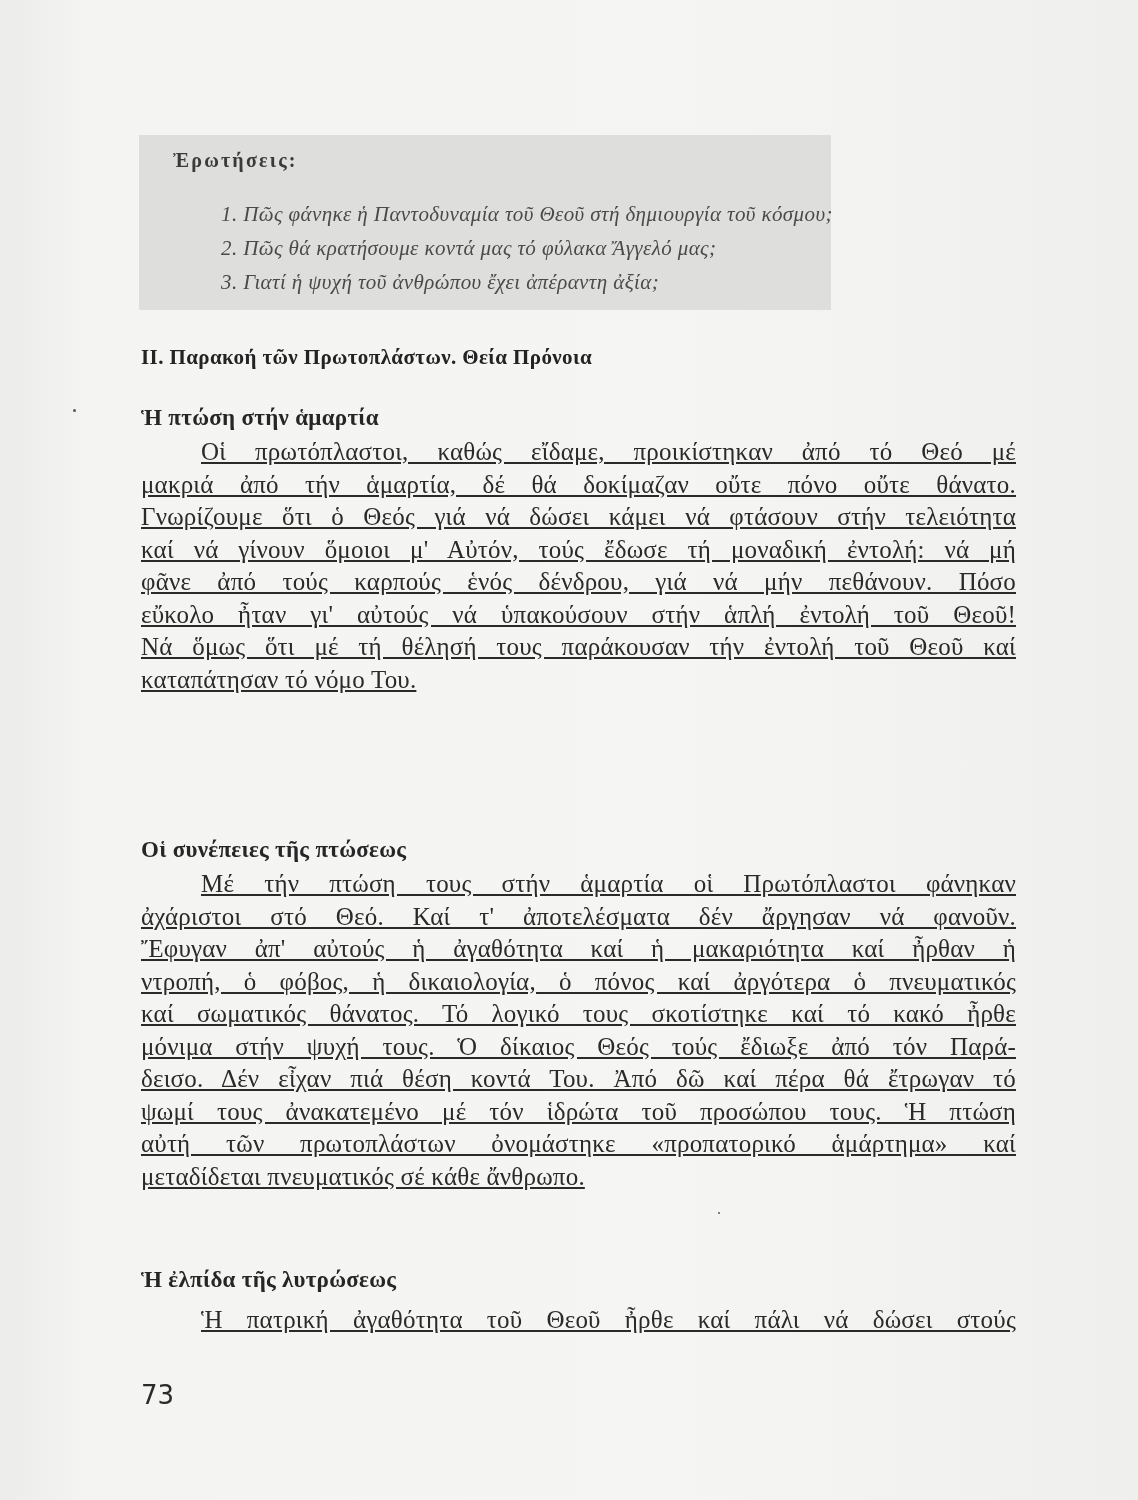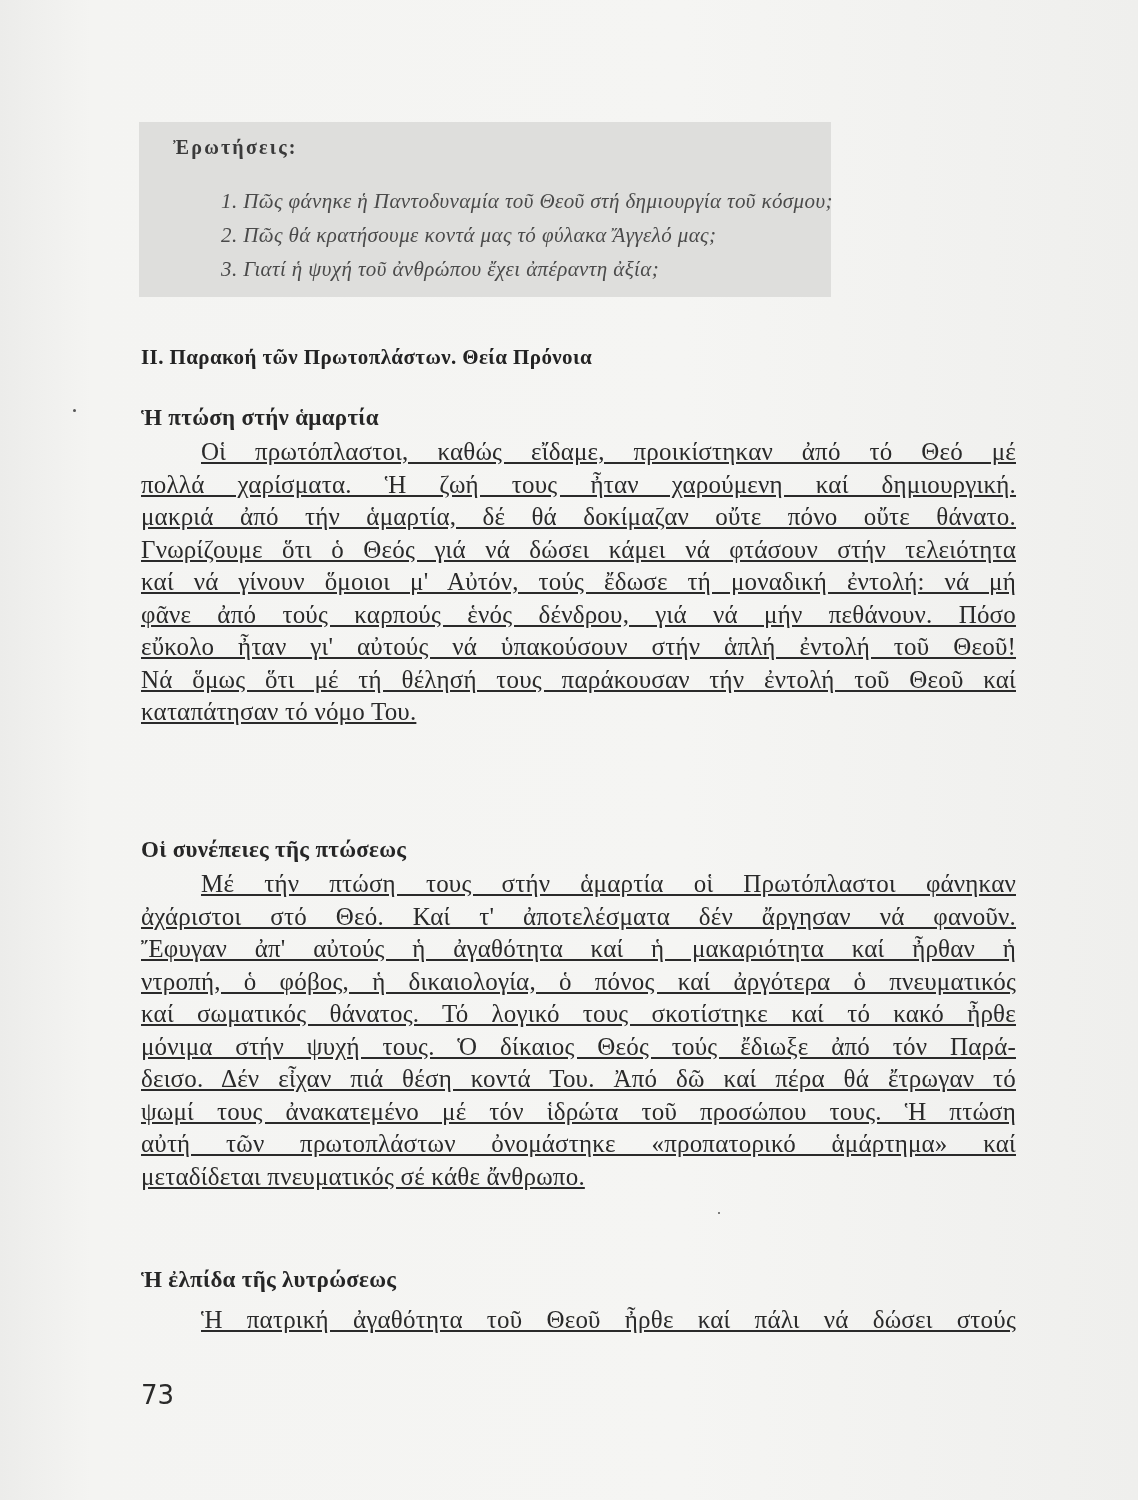--- a/index.html
+++ b/index.html
@@ -41,21 +41,21 @@
     .indent { padding-left: 60px; }
 
     
     #intro { top: 26px; }
     #intro .line { line-height: 36px; }
 
     
     #questions {
       position: absolute;
       left: 139px;
-      top: 122px;
+      top: 135px;
       width: 692px;
       height: 175px;
       background: #dededc;
     }
     #questions .q-title {
       position: absolute;
       left: 34px;
       top: 14px;
       font-size: 20px;
       letter-spacing: 2.2px;
@@ -139,21 +139,20 @@
       <li class="q-item">2. Πῶς θά κρατήσουμε κοντά μας τό φύλακα Ἄγγελό μας;</li>
       <li class="q-item">3. Γιατί ἡ ψυχή τοῦ ἀνθρώπου ἔχει ἀπέραντη ἀξία;</li>
     </ul>
   </div>
 
   <h1 id="section-title" style="margin:0;">II. Παρακοή τῶν Πρωτοπλάστων. Θεία Πρόνοια</h1>
 
   <h2 id="sub1" class="subhead" style="margin:0;">Ἡ πτώση στήν ἁμαρτία</h2>
   <div id="para1" class="column para">
     <span class="line indent">Οἱ πρωτόπλαστοι, καθώς εἴδαμε, προικίστηκαν ἀπό τό Θεό μέ</span>
-    <span class="line">πολλά χαρίσματα. Ἡ ζωή τους ἦταν χαρούμενη καί δημιουργική.</span>
     <span class="line">μακριά ἀπό τήν ἁμαρτία, δέ θά δοκίμαζαν οὔτε πόνο οὔτε θάνατο.</span>
     <span class="line">Γνωρίζουμε ὅτι ὁ Θεός γιά νά δώσει κάμει νά φτάσουν στήν τελειότητα</span>
     <span class="line">καί νά γίνουν ὅμοιοι μ' Αὐτόν, τούς ἔδωσε τή μοναδική ἐντολή: νά μή</span>
     <span class="line">φᾶνε ἀπό τούς καρπούς ἑνός δένδρου, γιά νά μήν πεθάνουν. Πόσο</span>
     <span class="line">εὔκολο ἦταν γι' αὐτούς νά ὑπακούσουν στήν ἁπλή ἐντολή τοῦ Θεοῦ!</span>
     <span class="line">Νά ὅμως ὅτι μέ τή θέλησή τους παράκουσαν τήν ἐντολή τοῦ Θεοῦ καί</span>
     <span class="line last">καταπάτησαν τό νόμο Του.</span>
   </div>
 
   <h2 id="sub2" class="subhead" style="margin:0;">Οἱ συνέπειες τῆς πτώσεως</h2>

